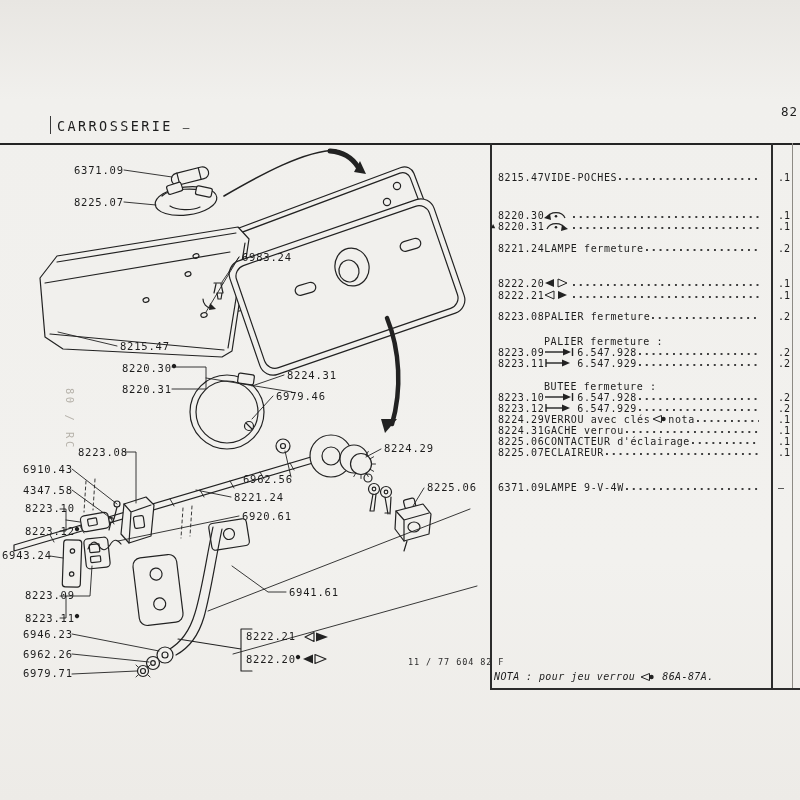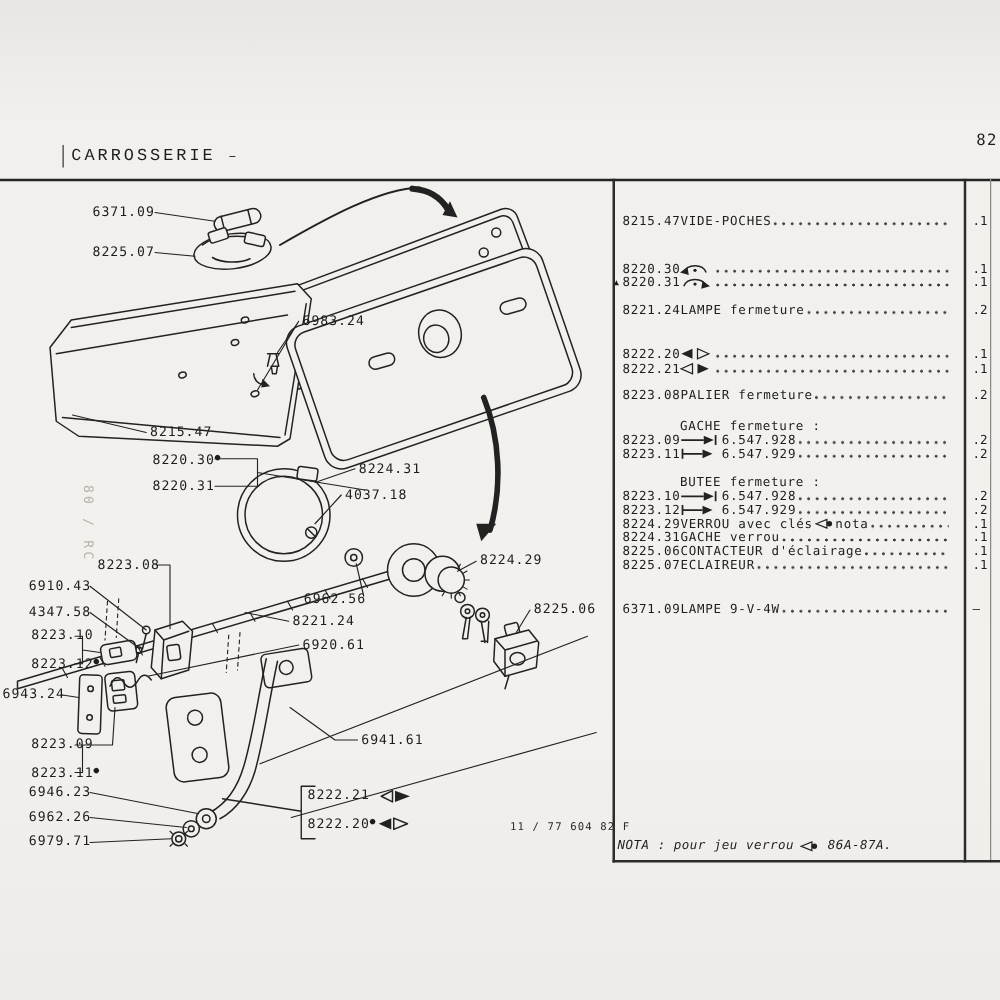--- a/index.html
+++ b/index.html
@@ -1,21 +1,21 @@
 <!DOCTYPE html>
 <html><head>
 <meta charset="utf-8">
 <style>
   html,body{margin:0;padding:0;background:#d8d6d2;}
   .page{position:relative;width:800px;height:800px;overflow:hidden;
     background:linear-gradient(180deg,#e8e6e2 0px,#f1f0ed 100px,#f2f1ee 70%,#edebe7 100%);
     font-family:"DejaVu Sans Mono","Liberation Mono",monospace;color:#1d1d1d;}
   
   .hdr-rule{position:absolute;left:0;top:143px;width:800px;height:2px;background:#242424;}
-  .title-row{position:absolute;left:57px;top:118px;display:flex;align-items:baseline;gap:10px;white-space:nowrap;font-family:Liberation Mono, monospace;}
+  .title-row{position:absolute;left:57px;top:118px;display:flex;align-items:baseline;gap:10px;white-space:nowrap;}
   .title-main{font-size:13.5px;letter-spacing:2.4px;}
   .title-sep{font-size:11px;}
   .title-sub{font-size:10.5px;letter-spacing:1.4px;}
   .pagenum{position:absolute;left:781px;top:104px;font-size:12.5px;letter-spacing:1px;}
   .tickmark{position:absolute;left:50px;top:116px;width:1.2px;height:18px;background:#3a3a3a;}
   
   .panel{position:absolute;left:490px;top:145px;width:310px;height:545px;}
   .vline{position:absolute;top:-2px;bottom:0;width:1.6px;background:#2c2c2c;}
   .vl-left{left:0;}
   .vl-sep{left:281px;width:1.8px;}
@@ -255,21 +255,21 @@
   <div class="wm">80 / RC</div>
   <div class="pcode">11 / 77 604  82 F</div>
 
   <span class="dl" style="left:74px;top:164px"><span>6371.09</span></span>
   <span class="dl" style="left:74px;top:196px"><span>8225.07</span></span>
   <span class="dl" style="left:242px;top:251px"><span>6983.24</span></span>
   <span class="dl" style="left:120px;top:340px"><span>8215.47</span></span>
   <span class="dl" style="left:122px;top:361px"><span>8220.30</span><span class="mk">●</span></span>
   <span class="dl" style="left:122px;top:383px"><span>8220.31</span></span>
   <span class="dl" style="left:287px;top:369px"><span>8224.31</span></span>
-  <span class="dl" style="left:276px;top:390px"><span>4037.18</span></span>
+  <span class="dl" style="left:276px;top:390px"><span>6979.46</span></span>
   <span class="dl" style="left:78px;top:446px"><span>8223.08</span></span>
   <span class="dl" style="left:23px;top:463px"><span>6910.43</span></span>
   <span class="dl" style="left:23px;top:484px"><span>4347.58</span></span>
   <span class="dl" style="left:25px;top:502px"><span>8223.10</span></span>
   <span class="dl" style="left:25px;top:524px"><span>8223.12</span><span class="mk">●</span></span>
   <span class="dl" style="left:2px;top:549px"><span>6943.24</span></span>
   <span class="dl" style="left:25px;top:589px"><span>8223.09</span></span>
   <span class="dl" style="left:25px;top:611px"><span>8223.11</span><span class="mk">●</span></span>
   <span class="dl" style="left:23px;top:628px"><span>6946.23</span></span>
   <span class="dl" style="left:23px;top:648px"><span>6962.26</span></span>
@@ -348,21 +348,21 @@
       <span class="dots"></span>
       <span class="qty">.1</span>
     </div>
     <div class="prow" style="top:165px">
       <span class="ref">8223.08</span>
       <span class="desc">PALIER fermeture</span>
       <span class="dots"></span>
       <span class="qty">.2</span>
     </div>
     <div class="prow" style="top:190px">
-      <span class="desc group-indent">GACHE fermeture :</span>
+      <span class="desc group-indent">PALIER fermeture :</span>
     </div>
     <div class="prow" style="top:201px">
       <span class="ref">8223.09</span>
       <span class="icn">
           <svg width="30" height="10" viewBox="0 0 30 10" stroke="#222" stroke-width="1.4">
             <line x1="1" y1="5" x2="19" y2="5"></line>
             <polygon points="19,1.5 19,8.5 27,5" fill="#222" stroke="none"></polygon>
             <line x1="28.5" y1="1" x2="28.5" y2="9"></line>
           </svg>
         </span>

